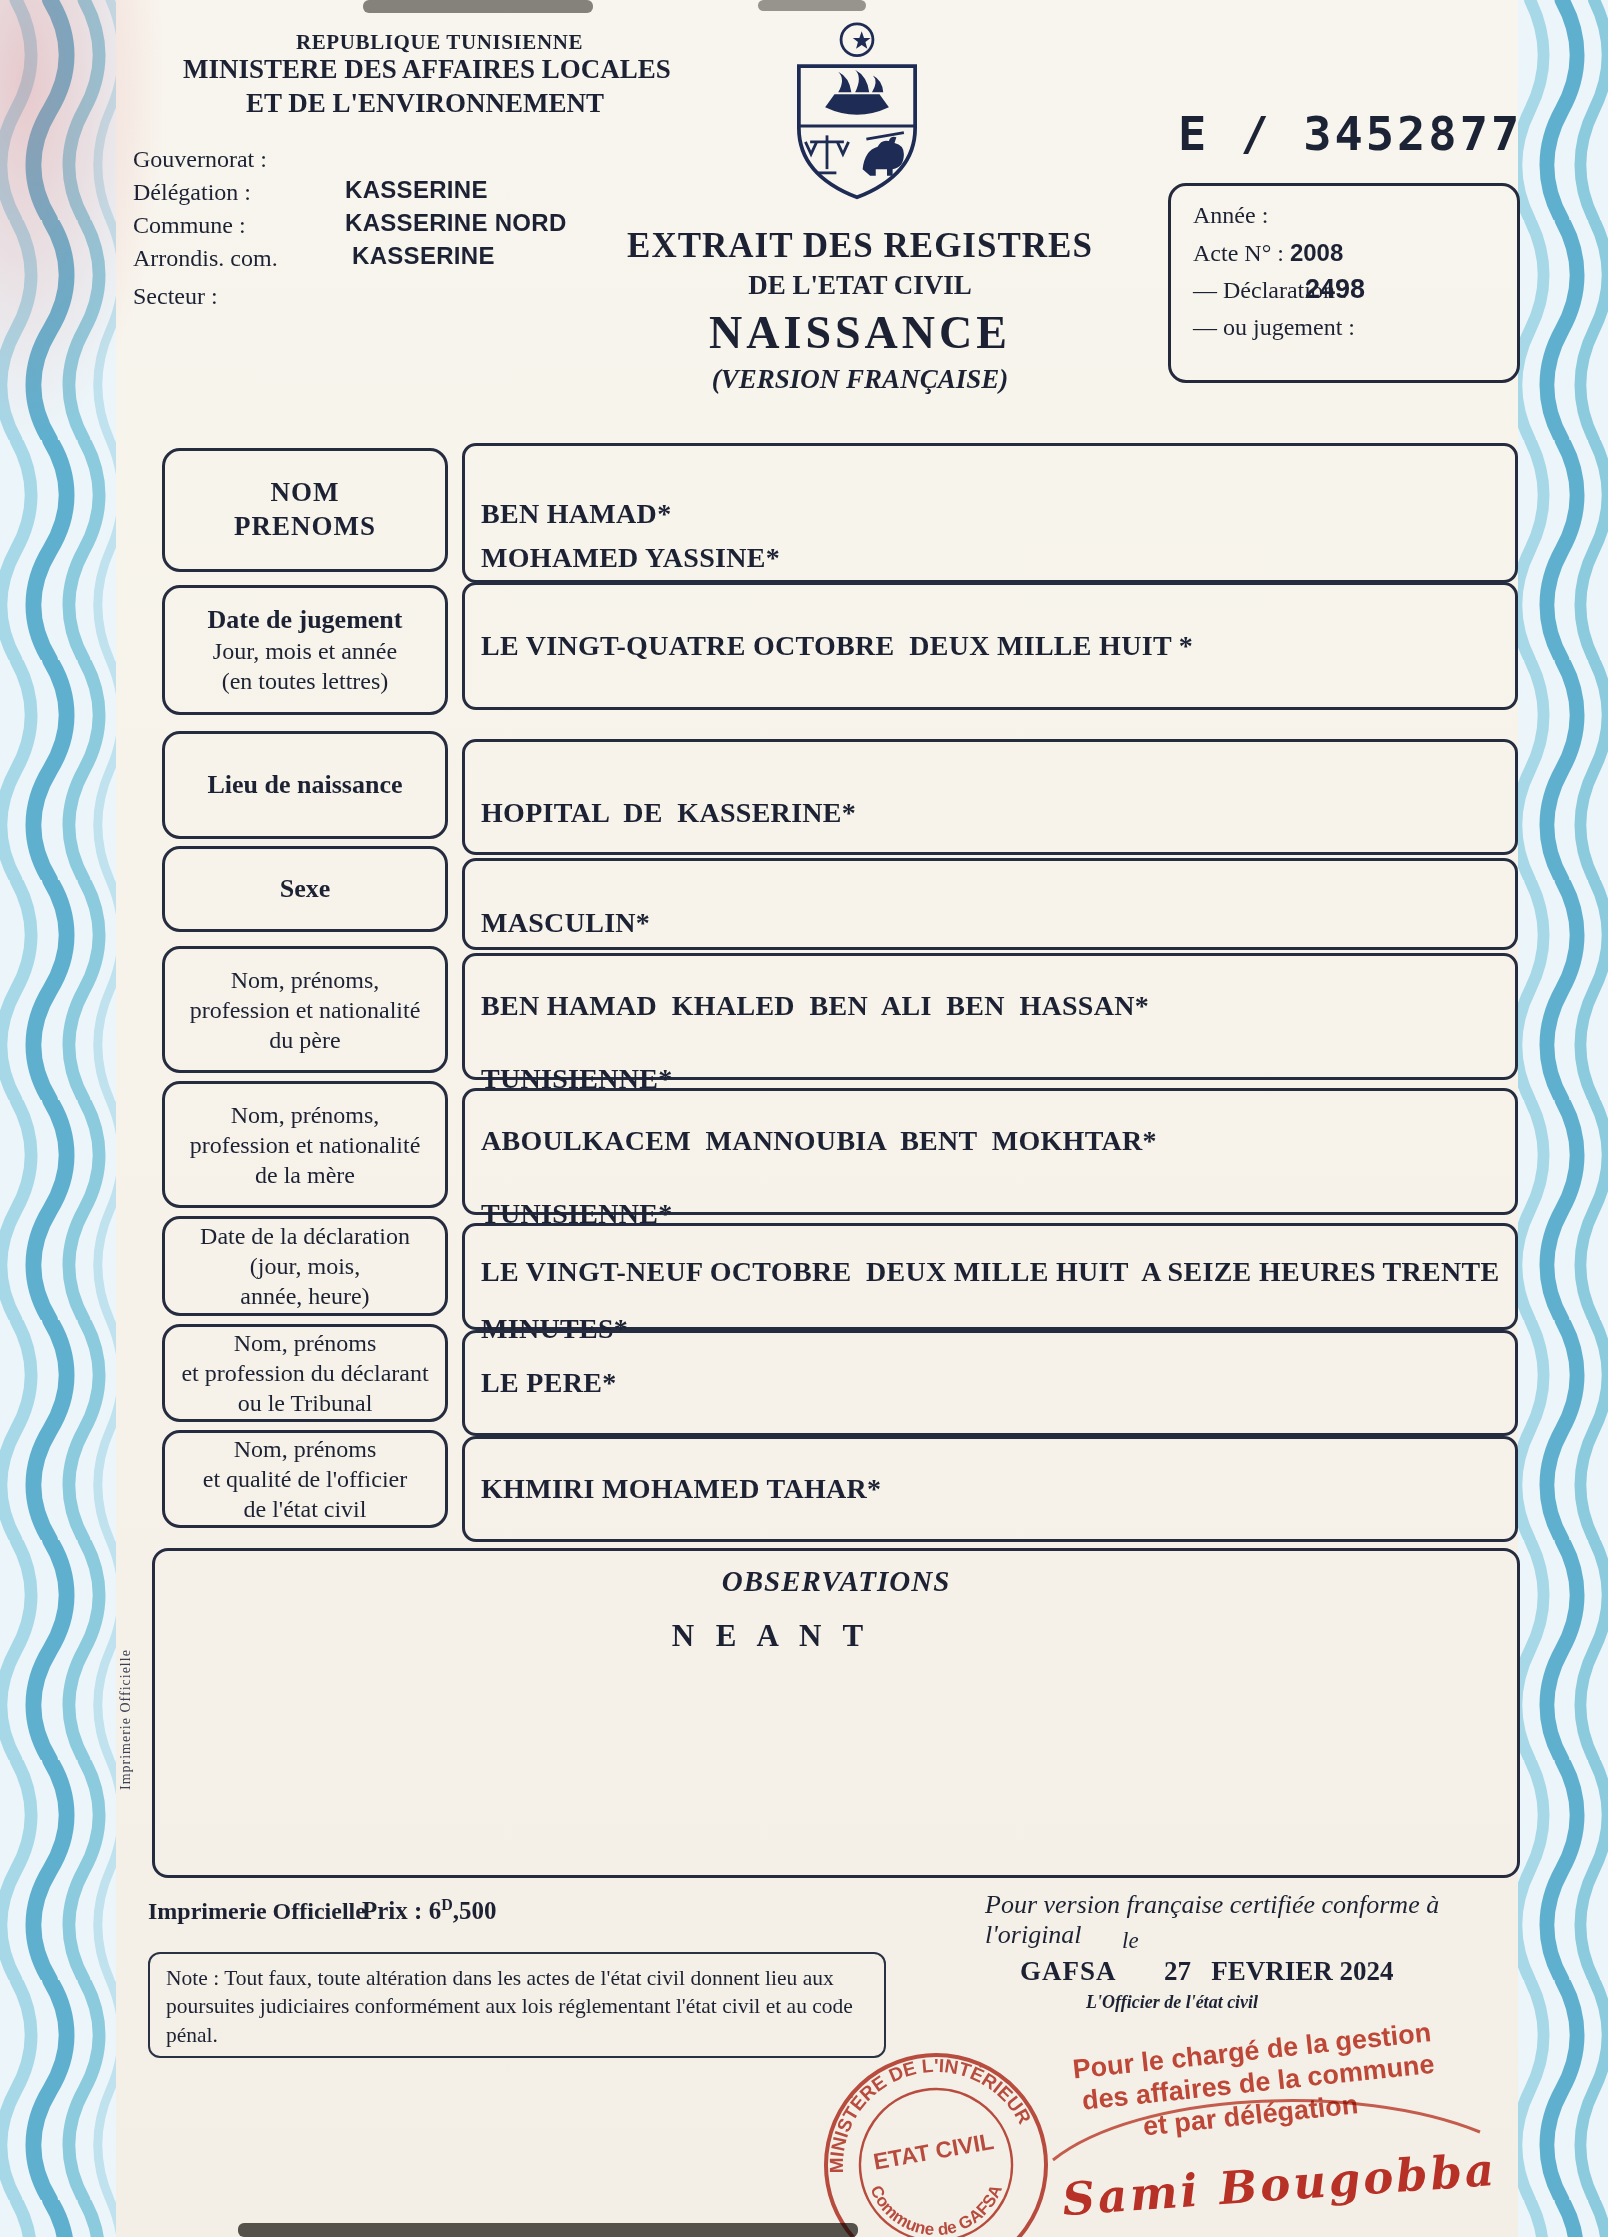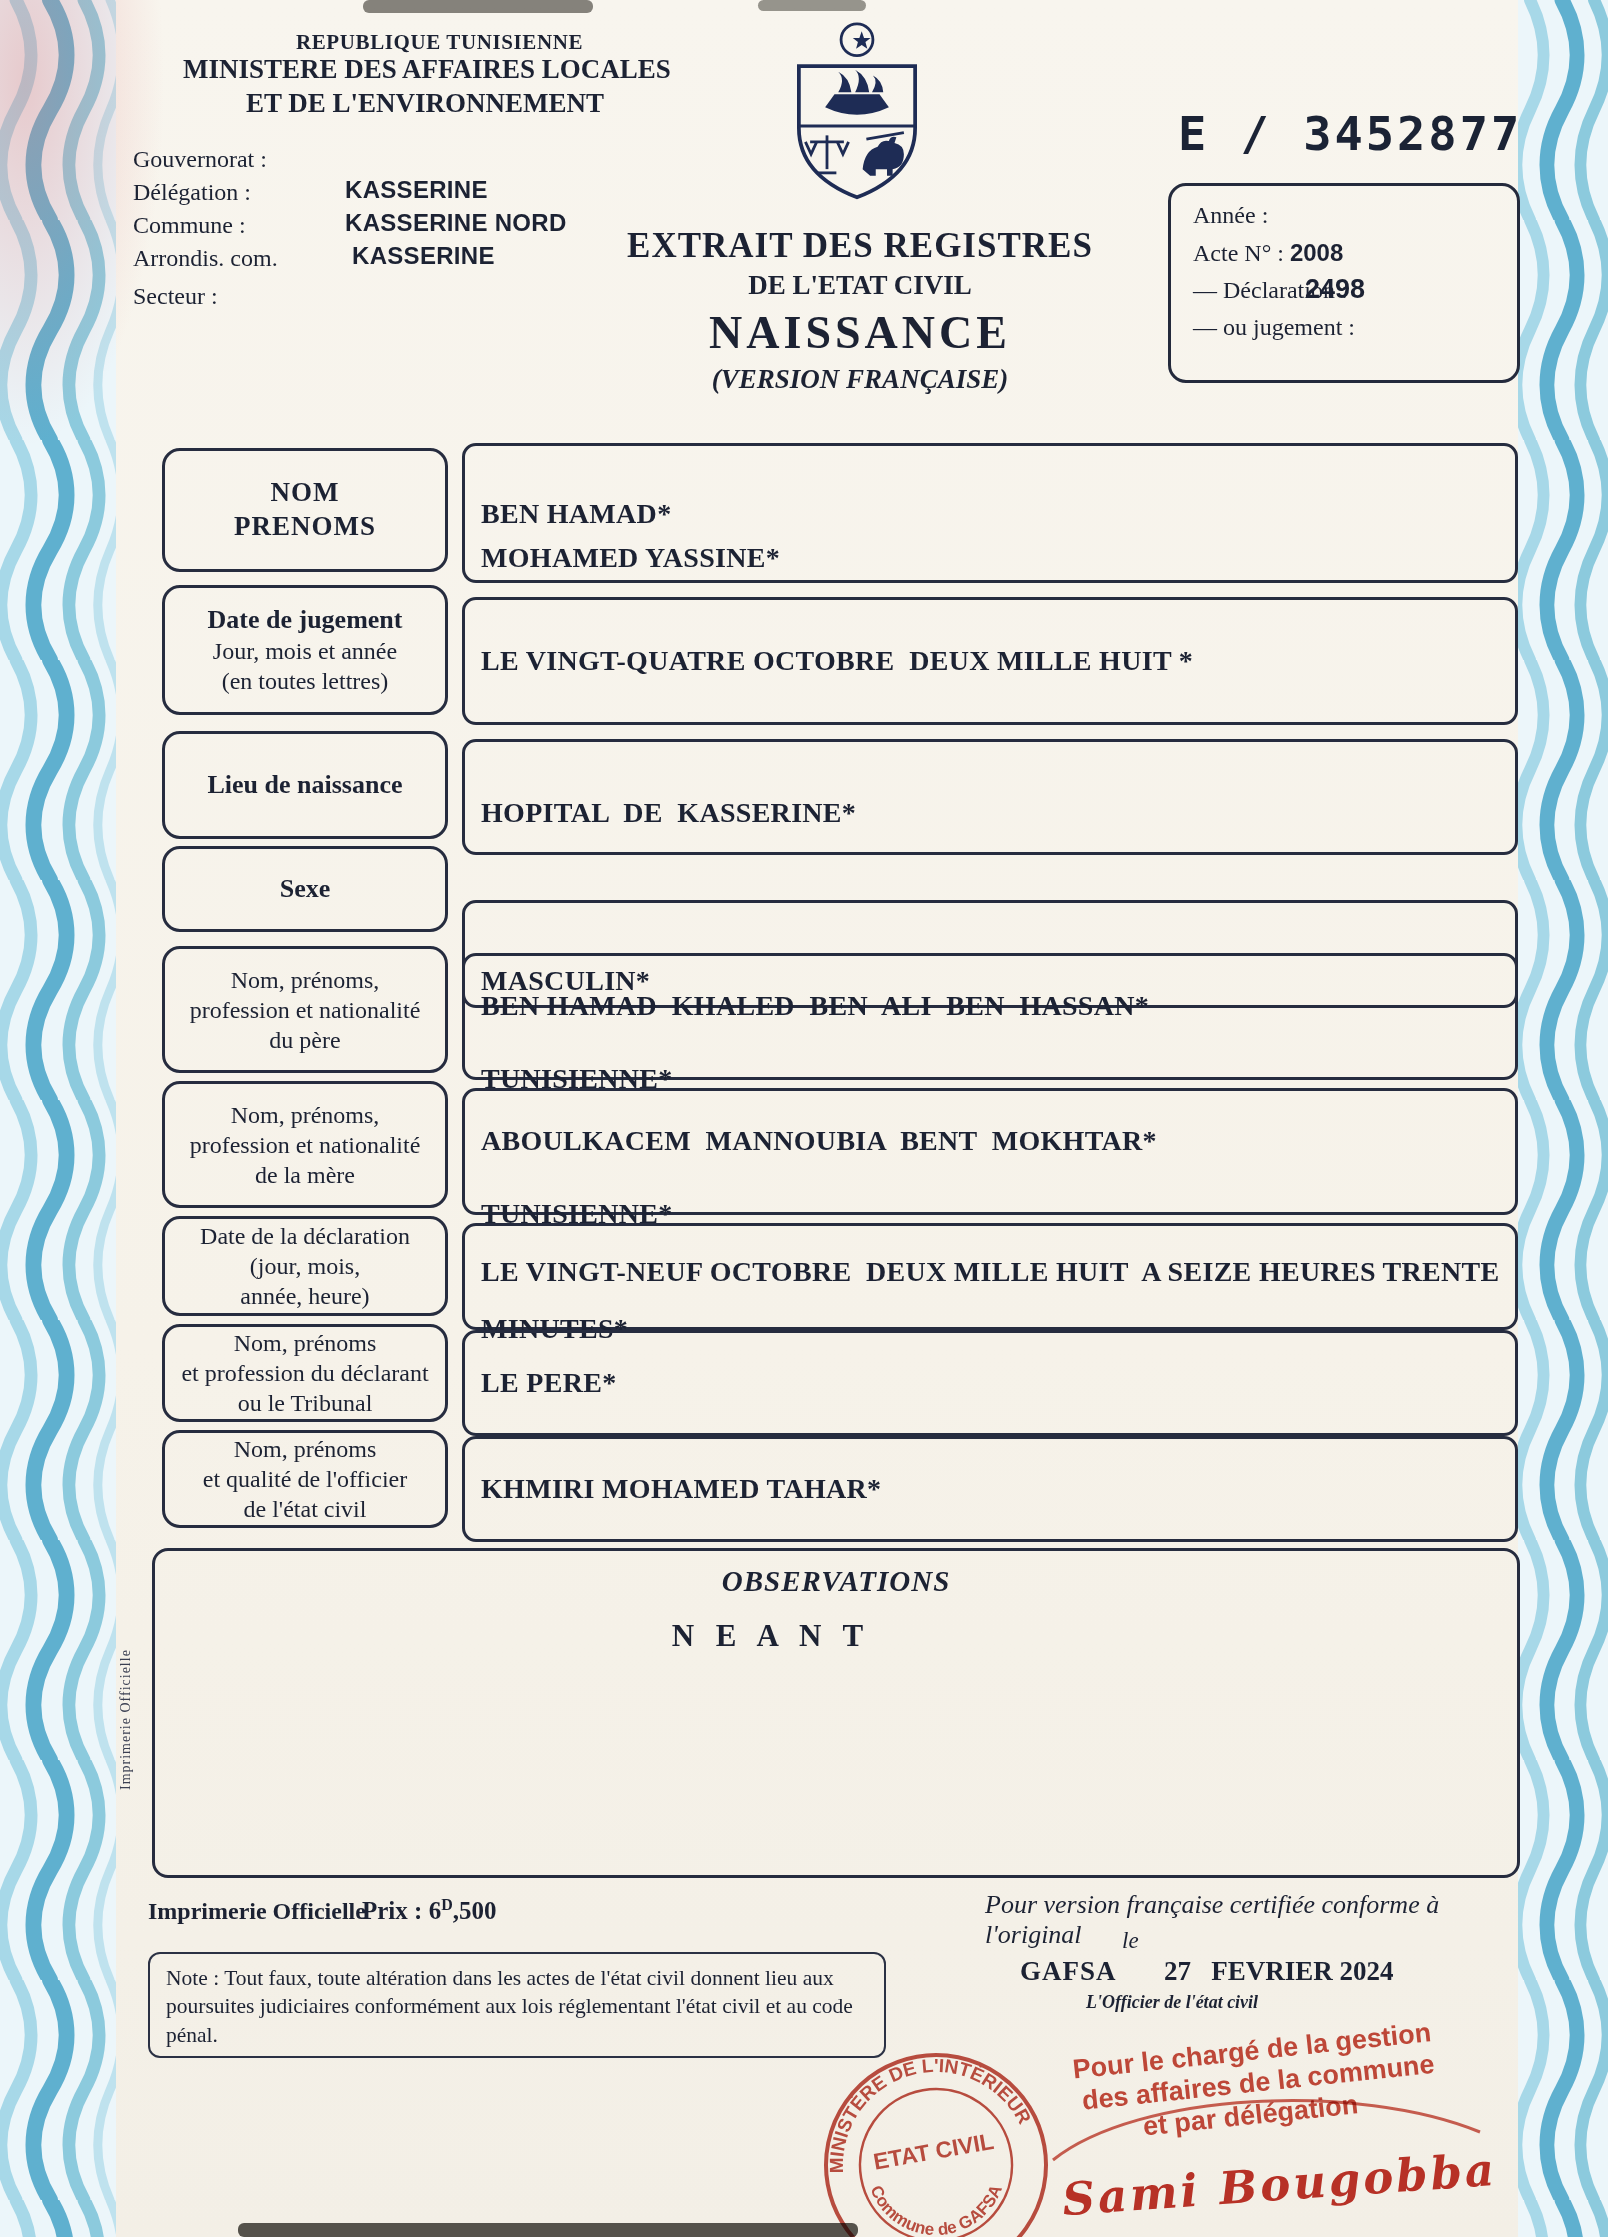--- a/index.html
+++ b/index.html
@@ -45,25 +45,25 @@
        text-align:center;font-size:24px;line-height:1.25;padding:4px 8px;}
   .val{position:absolute;left:462px;width:1056px;border:3px solid #262c3f;border-radius:14px;background:transparent;
        box-sizing:border-box;font-size:28px;font-weight:700;letter-spacing:.3px;}
   .lbl-bold{font-weight:700;}
   .v-abs{position:absolute;left:16px;}
   .val-flex{display:flex;align-items:center;padding-left:16px;}
 
   #r1l{top:448px;height:124px;font-weight:700;font-size:27px;letter-spacing:1px;}
   #r1v{top:443px;height:140px;}
   #r2l{top:585px;height:130px;}
-  #r2v{top:597px;height:128px;}
+  #r2v{top:582px;height:128px;}
   #r3l{top:731px;height:108px;font-weight:700;font-size:26px;}
   #r3v{top:739px;height:116px;}
   #r4l{top:846px;height:86px;font-weight:700;font-size:26px;}
-  #r4v{top:858px;height:108px;margin-top:42px;}
+  #r4v{top:858px;height:92px;}
   #r5l{top:946px;height:127px;}
   #r5v{top:953px;height:127px;}
   #r6l{top:1081px;height:127px;}
   #r6v{top:1088px;height:127px;}
   #r7l{top:1216px;height:100px;}
   #r7v{top:1223px;height:107px;}
   #r8l{top:1324px;height:98px;}
   #r8v{top:1330px;height:106px;}
   #r9l{top:1430px;height:98px;}
   #r9v{top:1436px;height:106px;}

